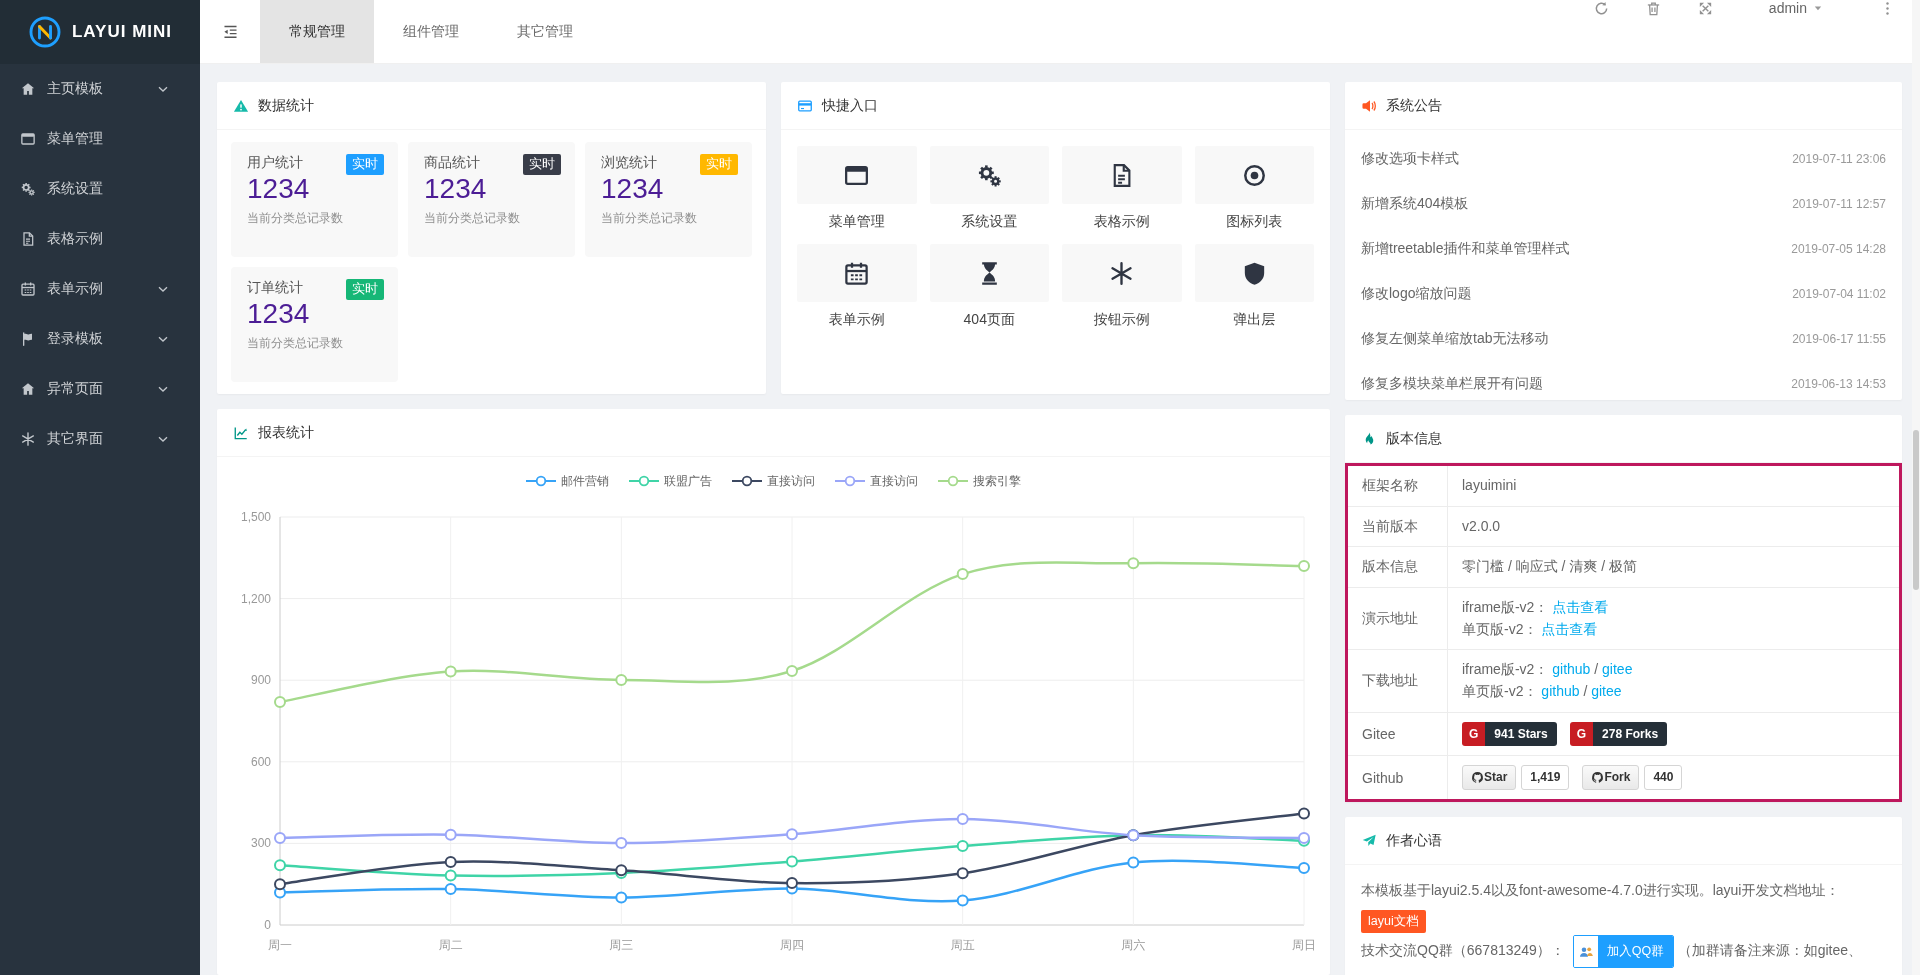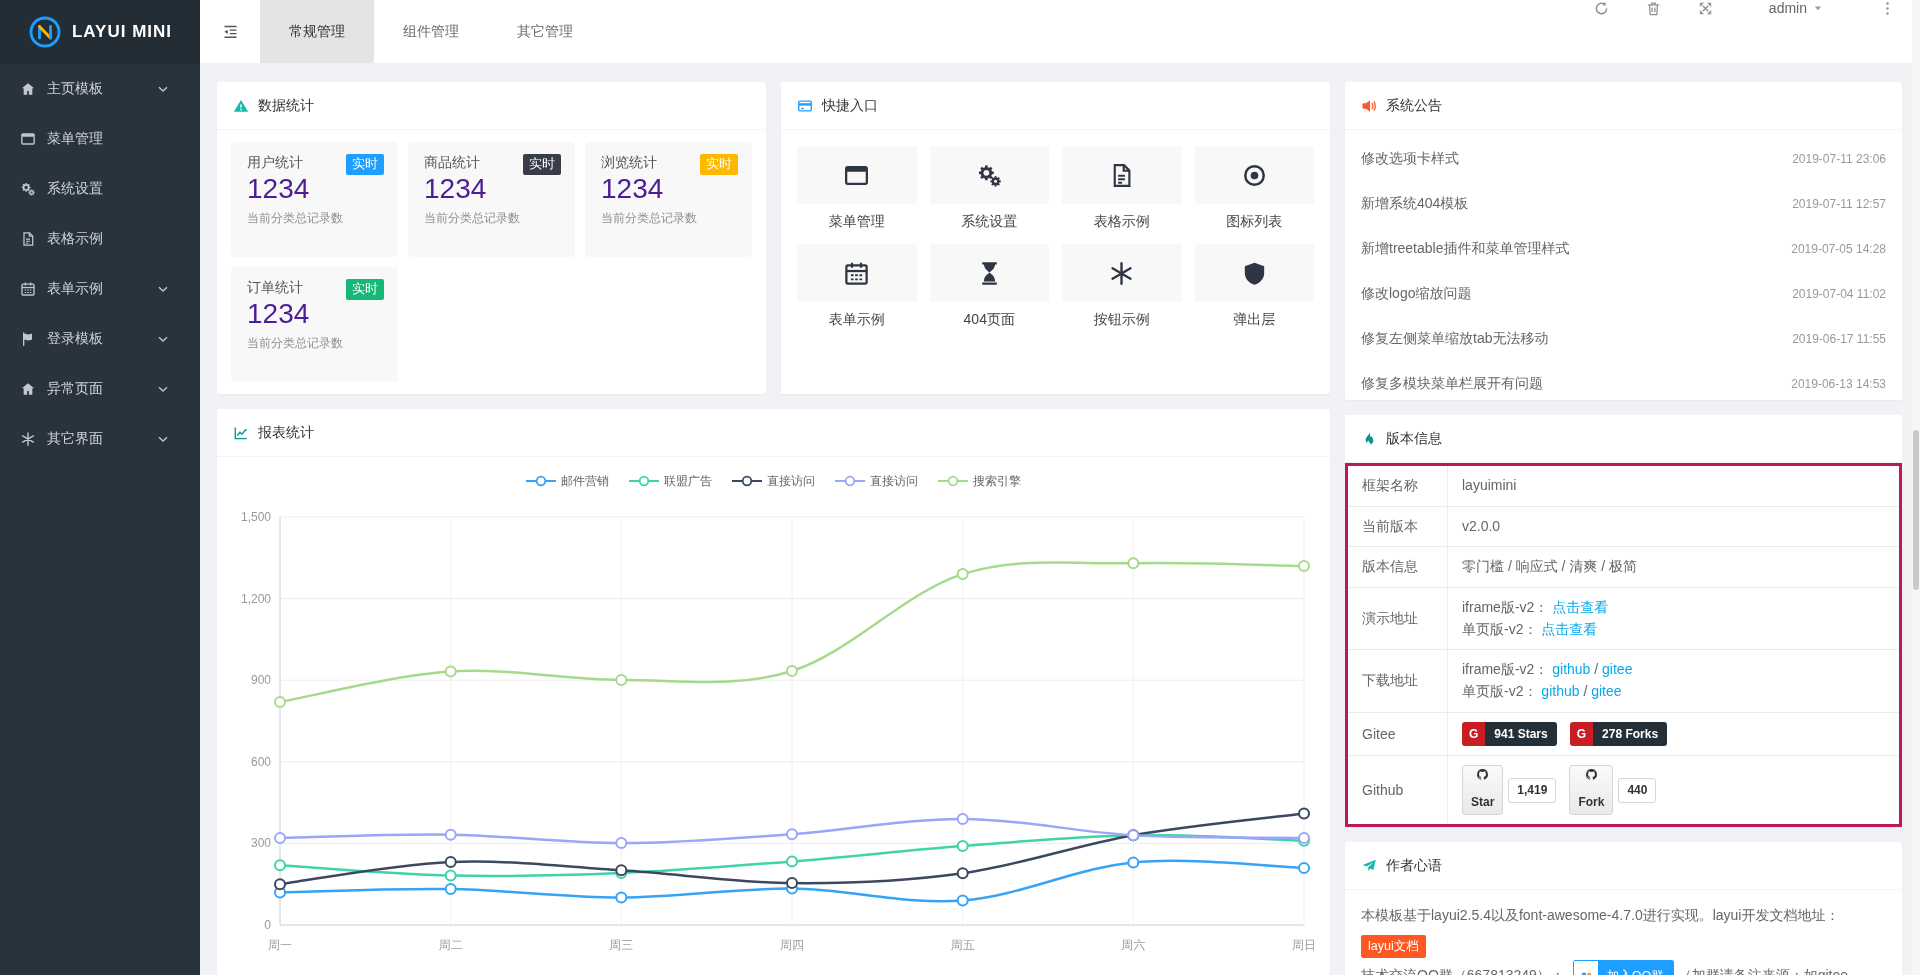--- a/index.html
+++ b/index.html
@@ -76,21 +76,21 @@
   .vrow { display:flex; border-bottom:1px solid #ececec; }
   .vrow:last-child { border-bottom:none; }
   .vlabel { width:100px; flex:none; padding:9px 14px; border-right:1px solid #ececec; color:#666; font-size:14px; display:flex; align-items:center; }
   .vvalue { flex:1; padding:9px 14px; color:#666; font-size:14px; line-height:1.55; display:flex; flex-direction:column; justify-content:center; }
   .vvalue a { color:#01AAED; text-decoration:none; cursor:pointer; }
   .badge-row { display:flex; align-items:center; gap:13px; }
   .gt-badge { display:inline-flex; font-size:12px; font-weight:bold; border-radius:3px; overflow:hidden; cursor:pointer; }
   .gt-l { background:#c71d23; color:#fff; padding:3px 7px; }
   .gt-r { background:#252f38; color:#fff; padding:3px 9px; }
   .gh-group { display:inline-flex; align-items:center; cursor:pointer; }
-  .gh-btn { display:inline-flex; align-items:center; gap:12px; background:linear-gradient(#fafafa,#e9e9e9); border:1px solid #d5d5d5; border-radius:3px; padding:2px 8px; font-size:12px; font-weight:bold; color:#333;flex-direction:column; }
+  .gh-btn { display:inline-flex; align-items:center; gap:0; background:linear-gradient(#fafafa,#e9e9e9); border:1px solid #d5d5d5; border-radius:3px; padding:2px 8px; font-size:12px; font-weight:bold; color:#333; }
   .gh-btn .icon { width:13px; height:13px; }
   .gh-count { margin-left:5px; background:#fff; border:1px solid #d5d5d5; border-radius:3px; padding:2px 8px; font-size:12px; font-weight:bold; color:#333; }
 
   
   .author-body { padding:10px 16px 14px; font-size:14px; color:#666; line-height:2.15; }
   .badge-layui { display:inline-block; background:#FF5722; color:#fff; border-radius:2px; padding:2px 7px; font-size:12.5px; line-height:1.5; cursor:pointer; }
   .qq-badge { display:inline-flex; align-items:stretch; vertical-align:middle; border-radius:2px; overflow:hidden; border:1px solid #1E9FFF; cursor:pointer; margin:0 4px; }
   .qq-ic { background:#fff; display:flex; align-items:center; padding:1px 4px; }
   .qq-ic .icon { width:16px; height:16px; }
   .qq-txt { background:#1E9FFF; color:#fff; font-size:12.5px; padding:2px 9px; display:flex; align-items:center; }

